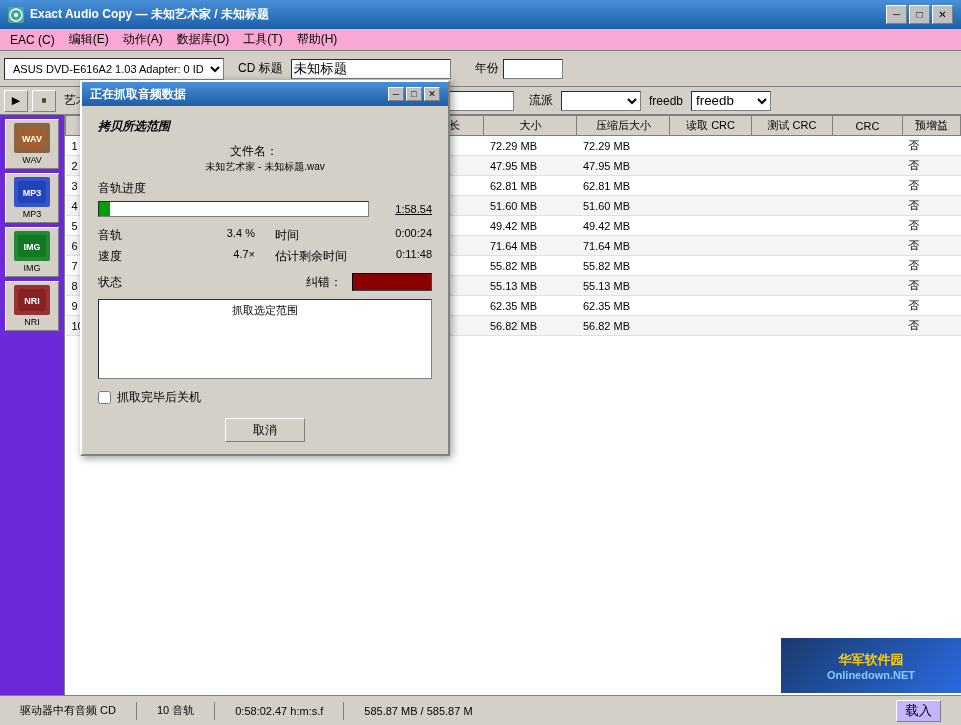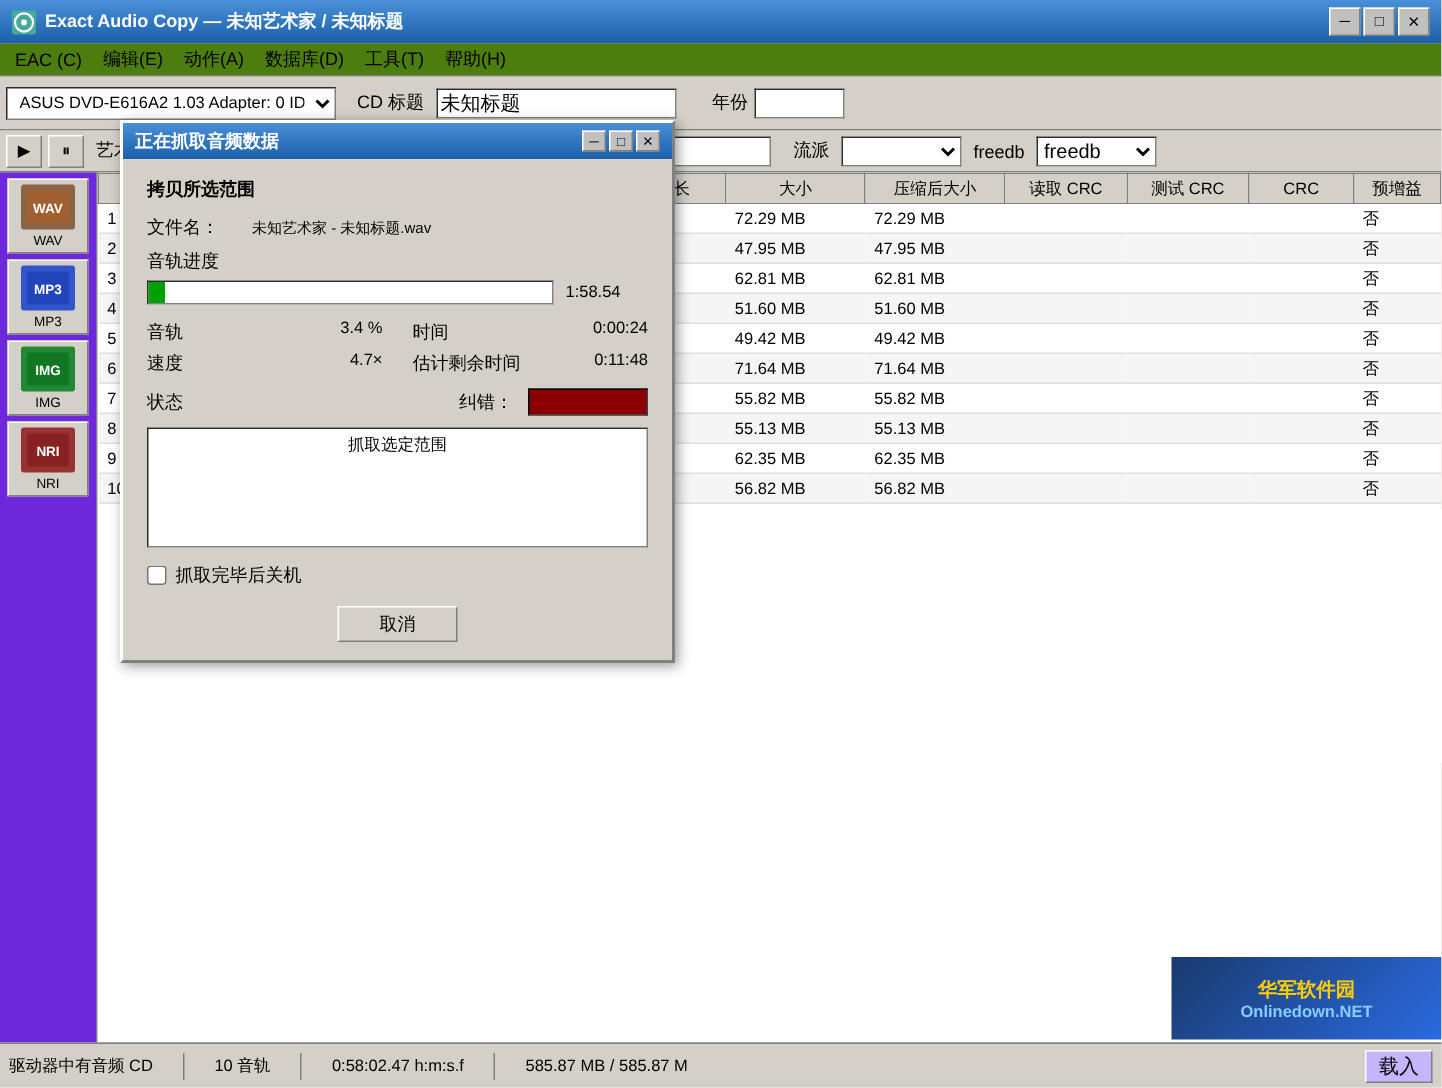--- a/index.html
+++ b/index.html
@@ -47,21 +47,21 @@
       border-top-color: #fff;
       border-left-color: #fff;
       cursor: pointer;
       display: flex; align-items: center; justify-content: center;
       font-size: 10px;
       color: #000;
     }
 
     
     .menu-bar {
-      background: #4d7c0f;
+      background: #f9a8d4;
       height: 22px;
       display: flex;
       align-items: center;
       border-bottom: 1px solid #808080;
       padding: 0 4px;
       gap: 2px;
     }
     .menu-item {
       padding: 2px 6px;
       cursor: pointer;
@@ -255,21 +255,21 @@
     .status-bar {
       position: absolute;
       bottom: 0;
       left: 0;
       right: 0;
       height: 30px;
       background: #d4d0c8;
       border-top: 1px solid #808080;
       display: flex;
       align-items: center;
-      padding: 0 6px;
+      padding: 0 20px;
       gap: 20px;
       font-size: 11px;
     }
     .status-sep {
       width: 1px;
       height: 18px;
       background: #808080;
     }
 
     
@@ -329,25 +329,27 @@
       cursor: pointer;
       display: flex; align-items: center; justify-content: center;
     }
     .dialog-body {
       padding: 12px 16px;
     }
     .dialog-section-title {
       font-size: 12px;
       font-weight: bold;
       margin-bottom: 8px;
+      font-style: italic;
     }
     .dialog-row {
       display: flex;
       align-items: center;
       margin-bottom: 6px;
+      flex-direction: column;
     }
     .dialog-label {
       font-size: 12px;
       width: 70px;
     }
     .dialog-value {
       font-size: 10px;
       flex: 1;
     }
     .progress-section {
@@ -371,21 +373,22 @@
       position: relative;
     }
     .progress-bar-fill {
       position: absolute;
       left: 0; top: 0; bottom: 0;
       background: #00a000;
     }
     .progress-time {
       font-size: 11px;
       width: 55px;
-      text-align: left;
+      text-align: right;
+      text-decoration: underline;
     }
     .dialog-stats {
       display: grid;
       grid-template-columns: 1fr 1fr;
       gap: 4px 20px;
       margin-bottom: 8px;
     }
     .stat-row {
       display: flex;
       justify-content: space-between;

